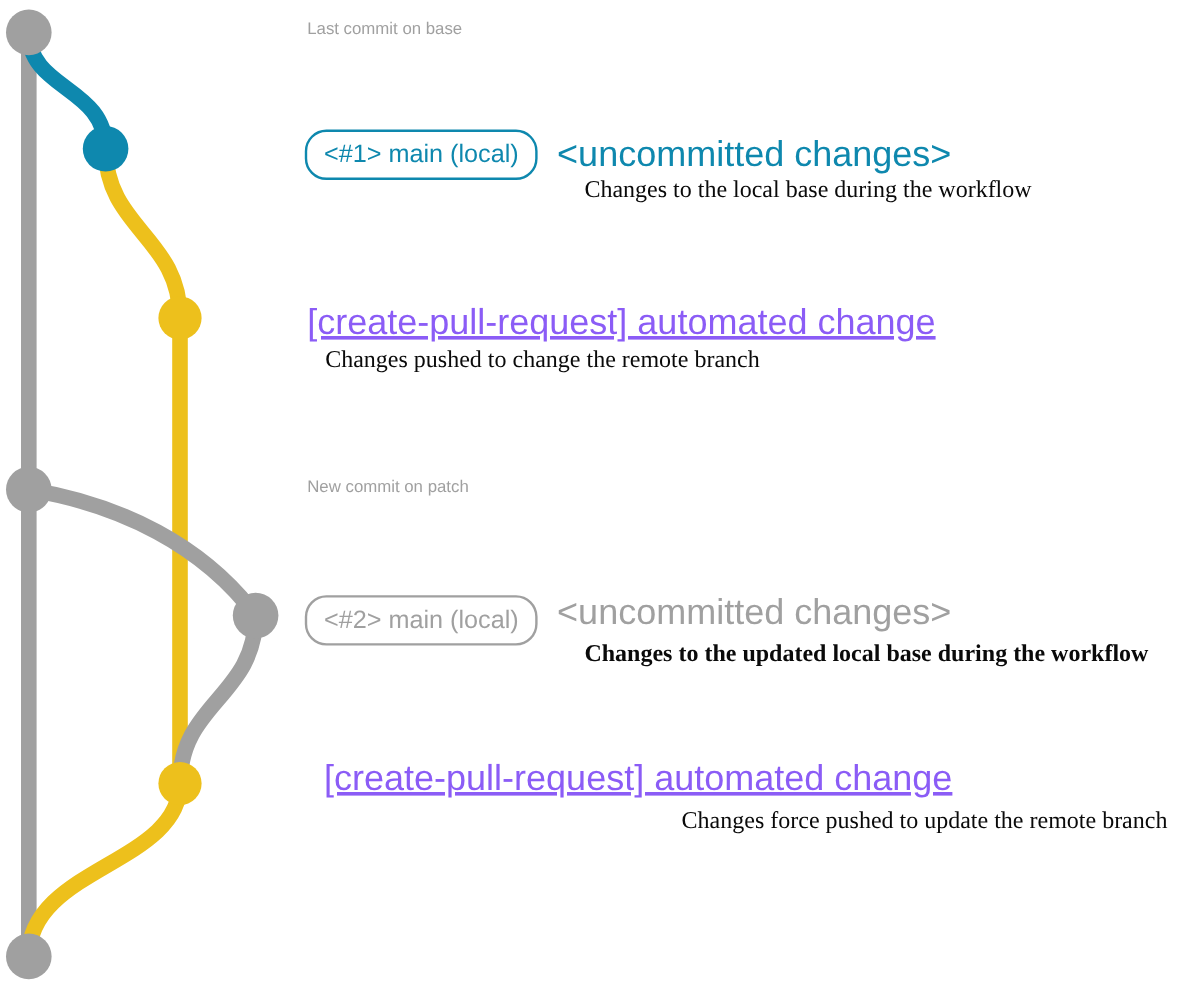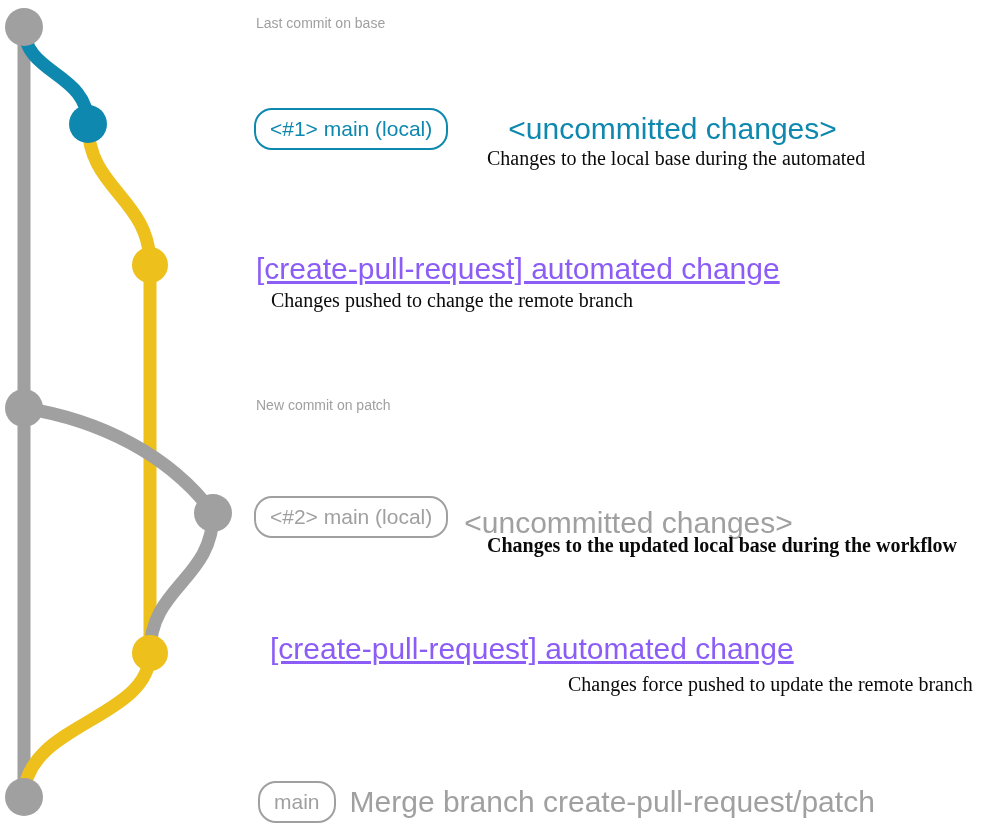--- a/index.html
+++ b/index.html
@@ -96,42 +96,38 @@
     <circle cx="88" cy="124" r="19" fill="#0e88ae"></circle>
     <circle cx="150" cy="265" r="18" fill="#edc01c"></circle>
     <circle cx="24" cy="408" r="19" fill="#a0a0a0"></circle>
     <circle cx="213" cy="513" r="19" fill="#a0a0a0"></circle>
     <circle cx="150" cy="653" r="18" fill="#edc01c"></circle>
     <circle cx="24" cy="797" r="19" fill="#a0a0a0"></circle>
   </svg>
 
   <div class="plain-label" style="left:256px; top:16px;">Last commit on base</div>
 
-  <div class="row" style="left:254px; top:108px; align-items:center;gap:44px;">
+  <div class="row" style="left:254px; top:108px; align-items:center;">
     <span class="badge teal">&lt;#1&gt; main (local)</span>
     <span class="subject teal" style="margin-left:16px;">&lt;uncommitted changes&gt;</span>
   </div>
-  <div class="desc" style="left:487px; top:148px;">Changes to the local base during the automated</div>
+  <div class="desc" style="left:487px; top:148px;">Changes to the local base during the workflow</div>
 
   <div class="row" style="left:256px; top:254px;">
     <span class="subject yellow">[create-pull-request] automated change</span>
   </div>
   <div class="desc" style="left:271px; top:290px;">Changes pushed to change the remote branch</div>
 
   <div class="plain-label" style="left:256px; top:398px;">New commit on patch</div>
 
-  <div class="row" style="left:254px; top:496px; align-items:flex-end;">
+  <div class="row" style="left:254px; top:496px; align-items:flex-start;">
     <span class="badge gray">&lt;#2&gt; main (local)</span>
     <span class="subject gray" style="margin-left:16px;">&lt;uncommitted changes&gt;</span>
   </div>
   <div class="desc" style="left:487px; top:535px;font-weight:bold;">Changes to the updated local base during the workflow</div>
 
   <div class="row" style="left:254px; top:634px; align-items:center;">
     <span class="subject yellow" style="margin-left:16px;">[create-pull-request] automated change</span>
   </div>
   <div class="desc" style="left:568px; top:674px;text-align:right;">Changes force pushed to update the remote branch</div>
 
-  <div class="row" style="left:258px; top:781px; align-items:center;">
-    <span class="badge gray">main</span>
-    <span class="subject gray" style="margin-left:14px;">Merge branch create-pull-request/patch</span>
-  </div>
 
 </div>
 
 </body></html>

